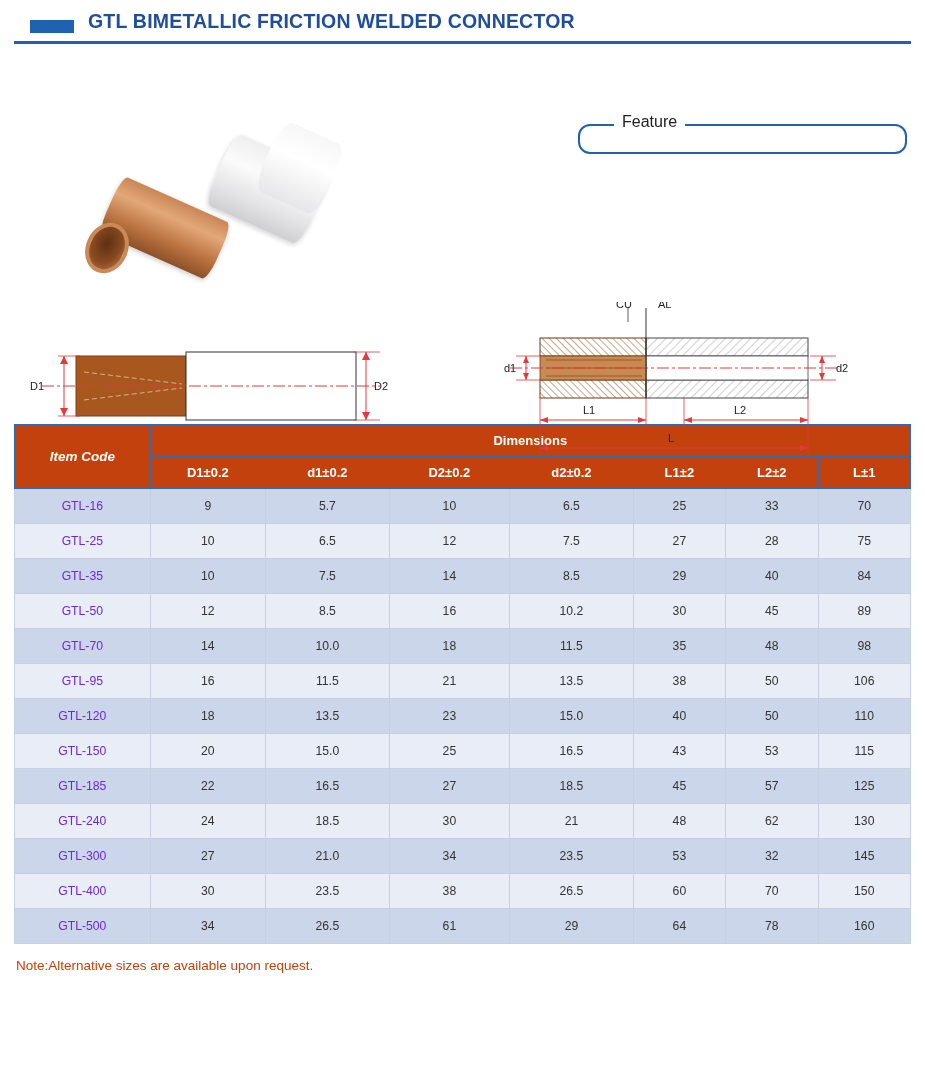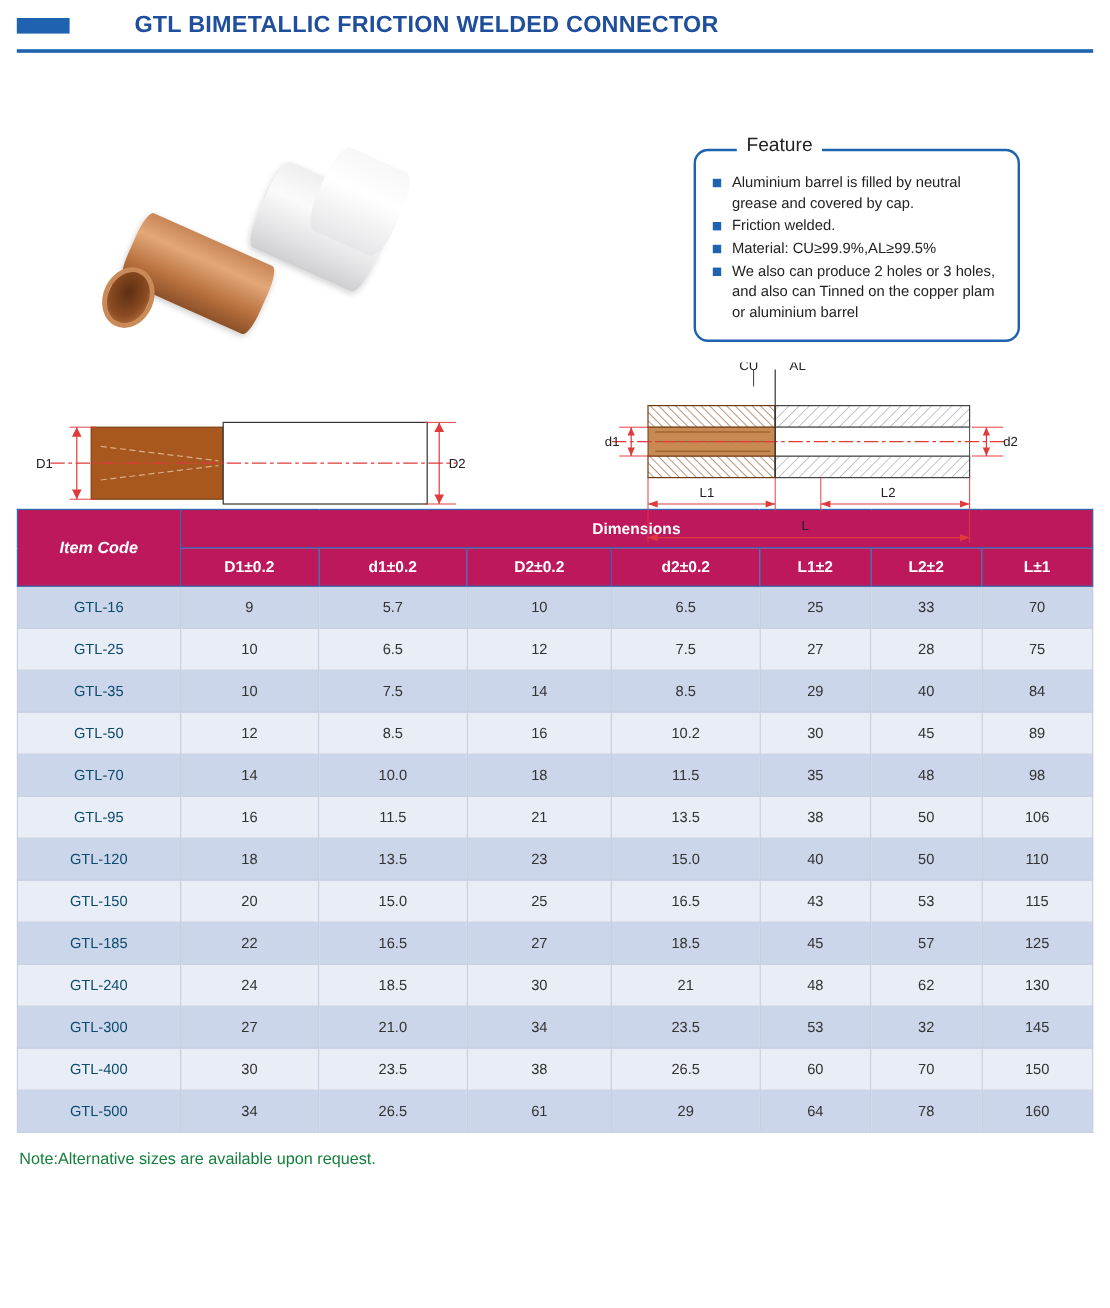--- a/index.html
+++ b/index.html
@@ -12,23 +12,22 @@
     height: 1090px;
     font-family: "Liberation Sans", sans-serif;
     color: #222;
     position: relative;
     overflow: hidden;
   }
 
   
   .header {
     display: flex;
-    align-items: center;
-    padding: 10px 0 8px 14px;
-    gap: 40px;
+    align-items: flex-end;
+    padding: 10px 0 8px 30px;
   }
   .header-bar {
     width: 44px;
     height: 13px;
     background: #1f63b0;
     margin-right: 14px;
     flex: none;
   }
   .header-title {
     font-size: 19.5px;
@@ -99,21 +98,21 @@
     border-radius: 50%;
     transform: rotate(24deg);
     border: 4px solid #c98a58;
   }
 
   
   .feature-box {
     position: absolute;
     left: 578px;
     top: 80px;
-    width: 272px;
+    width: 329px;
     border: 2px solid #1f63b0;
     border-radius: 12px;
     padding: 14px 14px 12px 14px;
     box-sizing: border-box;
   }
   .feature-title {
     position: absolute;
     left: 34px;
     top: -13px;
     background: #ffffff;
@@ -174,21 +173,21 @@
     border-collapse: collapse;
     width: 897px;
     table-layout: fixed;
   }
   table.spec th, table.spec td {
     border: 1px solid #c8cfe0;
     text-align: center;
     font-size: 12.2px;
   }
   table.spec thead th {
-    background: #be185d;
+    background: #c2410c;
     color: #ffffff;
     font-weight: bold;
     border: 1px solid #2c6cb5;
     font-size: 13px;
     padding: 8px 2px;
   }
   table.spec thead th.itemcode {
     font-size: 13.5px;
     font-style: italic;
   }
@@ -196,26 +195,26 @@
     padding: 10px 2px;
     color: #333;
   }
   table.spec tbody tr:nth-child(odd) td {
     background: #ccd6ea;
   }
   table.spec tbody tr:nth-child(even) td {
     background: #e8edf6;
   }
   table.spec tbody td.code {
-    color: #0c4a6e;
+    color: #6d28d9;
   }
   .note {
     padding: 14px 0 0 16px;
     font-size: 13.5px;
-    color: #15803d;
+    color: #c2410c;
   }
 </style>
 </head>
 <body>
 
 <div class="header">
   <div class="header-bar"></div>
   <div class="header-title">GTL BIMETALLIC FRICTION WELDED CONNECTOR</div>
 </div>
 <div class="header-rule"></div>
@@ -224,26 +223,20 @@
 
   <div class="photo">
     <div class="alum"></div>
     <div class="alum2"></div>
     <div class="copper"></div>
     <div class="bore"></div>
   </div>
 
   <div class="feature-box">
     <div class="feature-title">Feature</div>
-    <ul class="feature-list">
-      <li>Aluminium barrel is filled by neutral grease and covered by cap.</li>
-      <li>Friction welded.</li>
-      <li>Material:  CU≥99.9%,AL≥99.5%</li>
-      <li>We also can produce 2 holes or 3 holes, and also can Tinned on the copper plam or aluminium barrel</li>
-    </ul>
   </div>
 
   <svg class="draw-left" viewBox="0 0 390 110">
 
     <rect x="62" y="22" width="110" height="60" fill="#a8571f" stroke="#7d3f13" stroke-width="1"></rect>
 
     <rect x="172" y="18" width="170" height="68" fill="#ffffff" stroke="#333" stroke-width="1"></rect>
 
     <line x1="70" y1="38" x2="168" y2="50" stroke="#d9b089" stroke-width="1" stroke-dasharray="5 3"></line>
     <line x1="70" y1="66" x2="168" y2="54" stroke="#d9b089" stroke-width="1" stroke-dasharray="5 3"></line>

